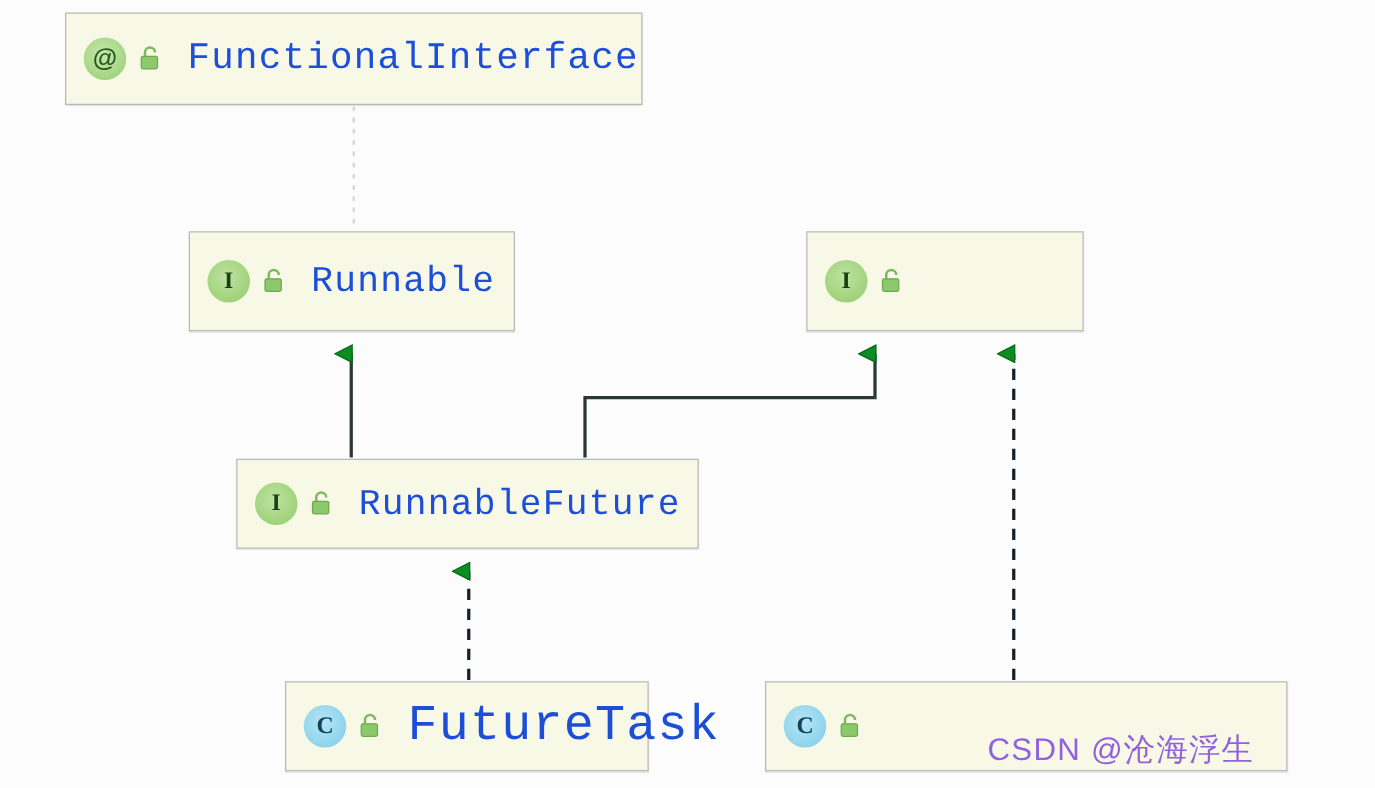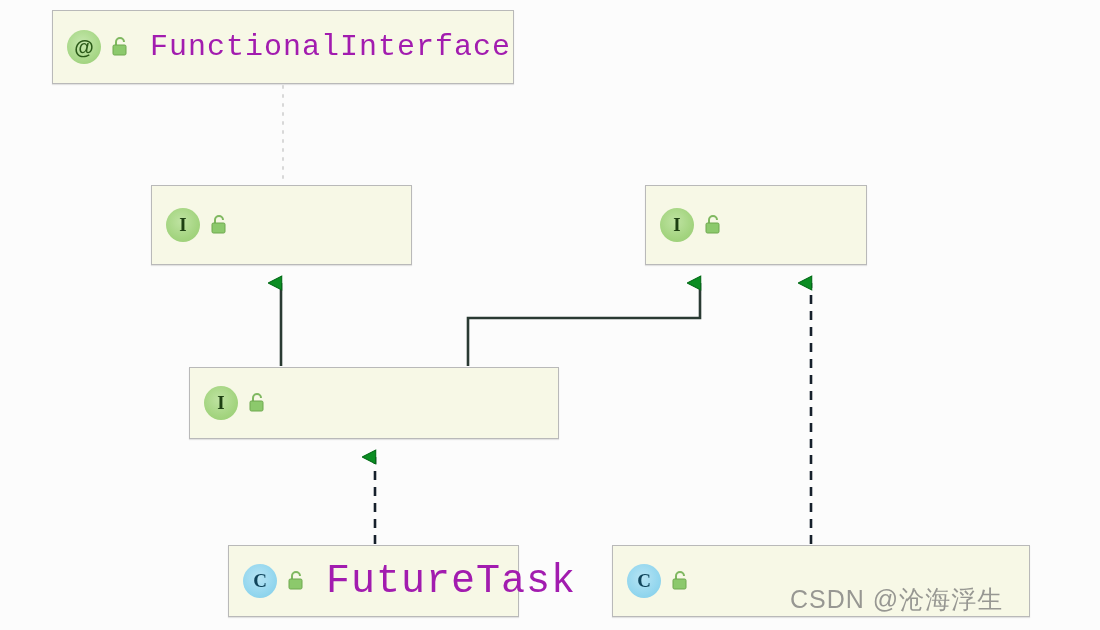--- a/index.html
+++ b/index.html
@@ -72,40 +72,40 @@
     flex: 0 0 auto;
     width: 20px;
     height: 22px;
     margin-left: 9px;
     position: relative;
   }
   .node-label {
     margin-left: 20px;
     font-family: "Liberation Mono", "DejaVu Sans Mono", monospace;
     font-size: 29px;
-    color: #a21caf;
+    color: #1d4ed8;
     letter-spacing: 1px;
     white-space: nowrap;
   }
   #n-functionalinterface { left: 52px;  top: 10px;  width: 462px; height: 74px; }
   #n-runnable           { left: 151px; top: 185px; width: 261px; height: 80px; }
   #n-future             { left: 645px; top: 185px; width: 222px; height: 80px; }
   #n-runnablefuture     { left: 189px; top: 367px; width: 370px; height: 72px; }
   #n-futuretask         { left: 228px; top: 545px; width: 291px; height: 72px; }
   #n-completablefuture  { left: 612px; top: 545px; width: 418px; height: 72px; }
   #n-functionalinterface .node-label { font-size: 30px; }
   #n-completablefuture .node-label,
   #n-futuretask .node-label { font-size: 40px; }
   .watermark {
     position: absolute;
     left: 790px;
     top: 583px;
     font-family: "Liberation Sans", sans-serif;
     font-size: 25px;
-    color: #737373;
+    color: #6d28d9;
     opacity: 0.72;
     white-space: nowrap;
     letter-spacing: 1px;
     z-index: 9;
     pointer-events: none;
   }
 </style>
 </head>
 <body>
 
@@ -141,40 +141,42 @@
   </div>
 
   <div class="node" id="n-runnable">
     <span class="stereo-icon icon-interface">I</span>
     <span class="lock-icon">
       <svg viewBox="0 0 20 22" width="20" height="22" xmlns="http://www.w3.org/2000/svg">
         <path d="M6 9 V6 a4 4 0 0 1 8 0" fill="none" stroke="#7fb860" stroke-width="2"></path>
         <rect x="3" y="9" width="13" height="10" rx="1.4" fill="#8cc96c" stroke="#6ea84f" stroke-width="1"></rect>
       </svg>
     </span>
+    <span class="node-label">Runnable</span>
   </div>
 
   <div class="node" id="n-future">
     <span class="stereo-icon icon-interface">I</span>
     <span class="lock-icon">
       <svg viewBox="0 0 20 22" width="20" height="22" xmlns="http://www.w3.org/2000/svg">
         <path d="M6 9 V6 a4 4 0 0 1 8 0" fill="none" stroke="#7fb860" stroke-width="2"></path>
         <rect x="3" y="9" width="13" height="10" rx="1.4" fill="#8cc96c" stroke="#6ea84f" stroke-width="1"></rect>
       </svg>
     </span>
   </div>
 
   <div class="node" id="n-runnablefuture">
     <span class="stereo-icon icon-interface">I</span>
     <span class="lock-icon">
       <svg viewBox="0 0 20 22" width="20" height="22" xmlns="http://www.w3.org/2000/svg">
         <path d="M6 9 V6 a4 4 0 0 1 8 0" fill="none" stroke="#7fb860" stroke-width="2"></path>
         <rect x="3" y="9" width="13" height="10" rx="1.4" fill="#8cc96c" stroke="#6ea84f" stroke-width="1"></rect>
       </svg>
     </span>
+    <span class="node-label">RunnableFuture</span>
   </div>
 
   <div class="node" id="n-futuretask">
     <span class="stereo-icon icon-class">C</span>
     <span class="lock-icon">
       <svg viewBox="0 0 20 22" width="20" height="22" xmlns="http://www.w3.org/2000/svg">
         <path d="M6 9 V6 a4 4 0 0 1 8 0" fill="none" stroke="#7fb860" stroke-width="2"></path>
         <rect x="3" y="9" width="13" height="10" rx="1.4" fill="#8cc96c" stroke="#6ea84f" stroke-width="1"></rect>
       </svg>
     </span>

